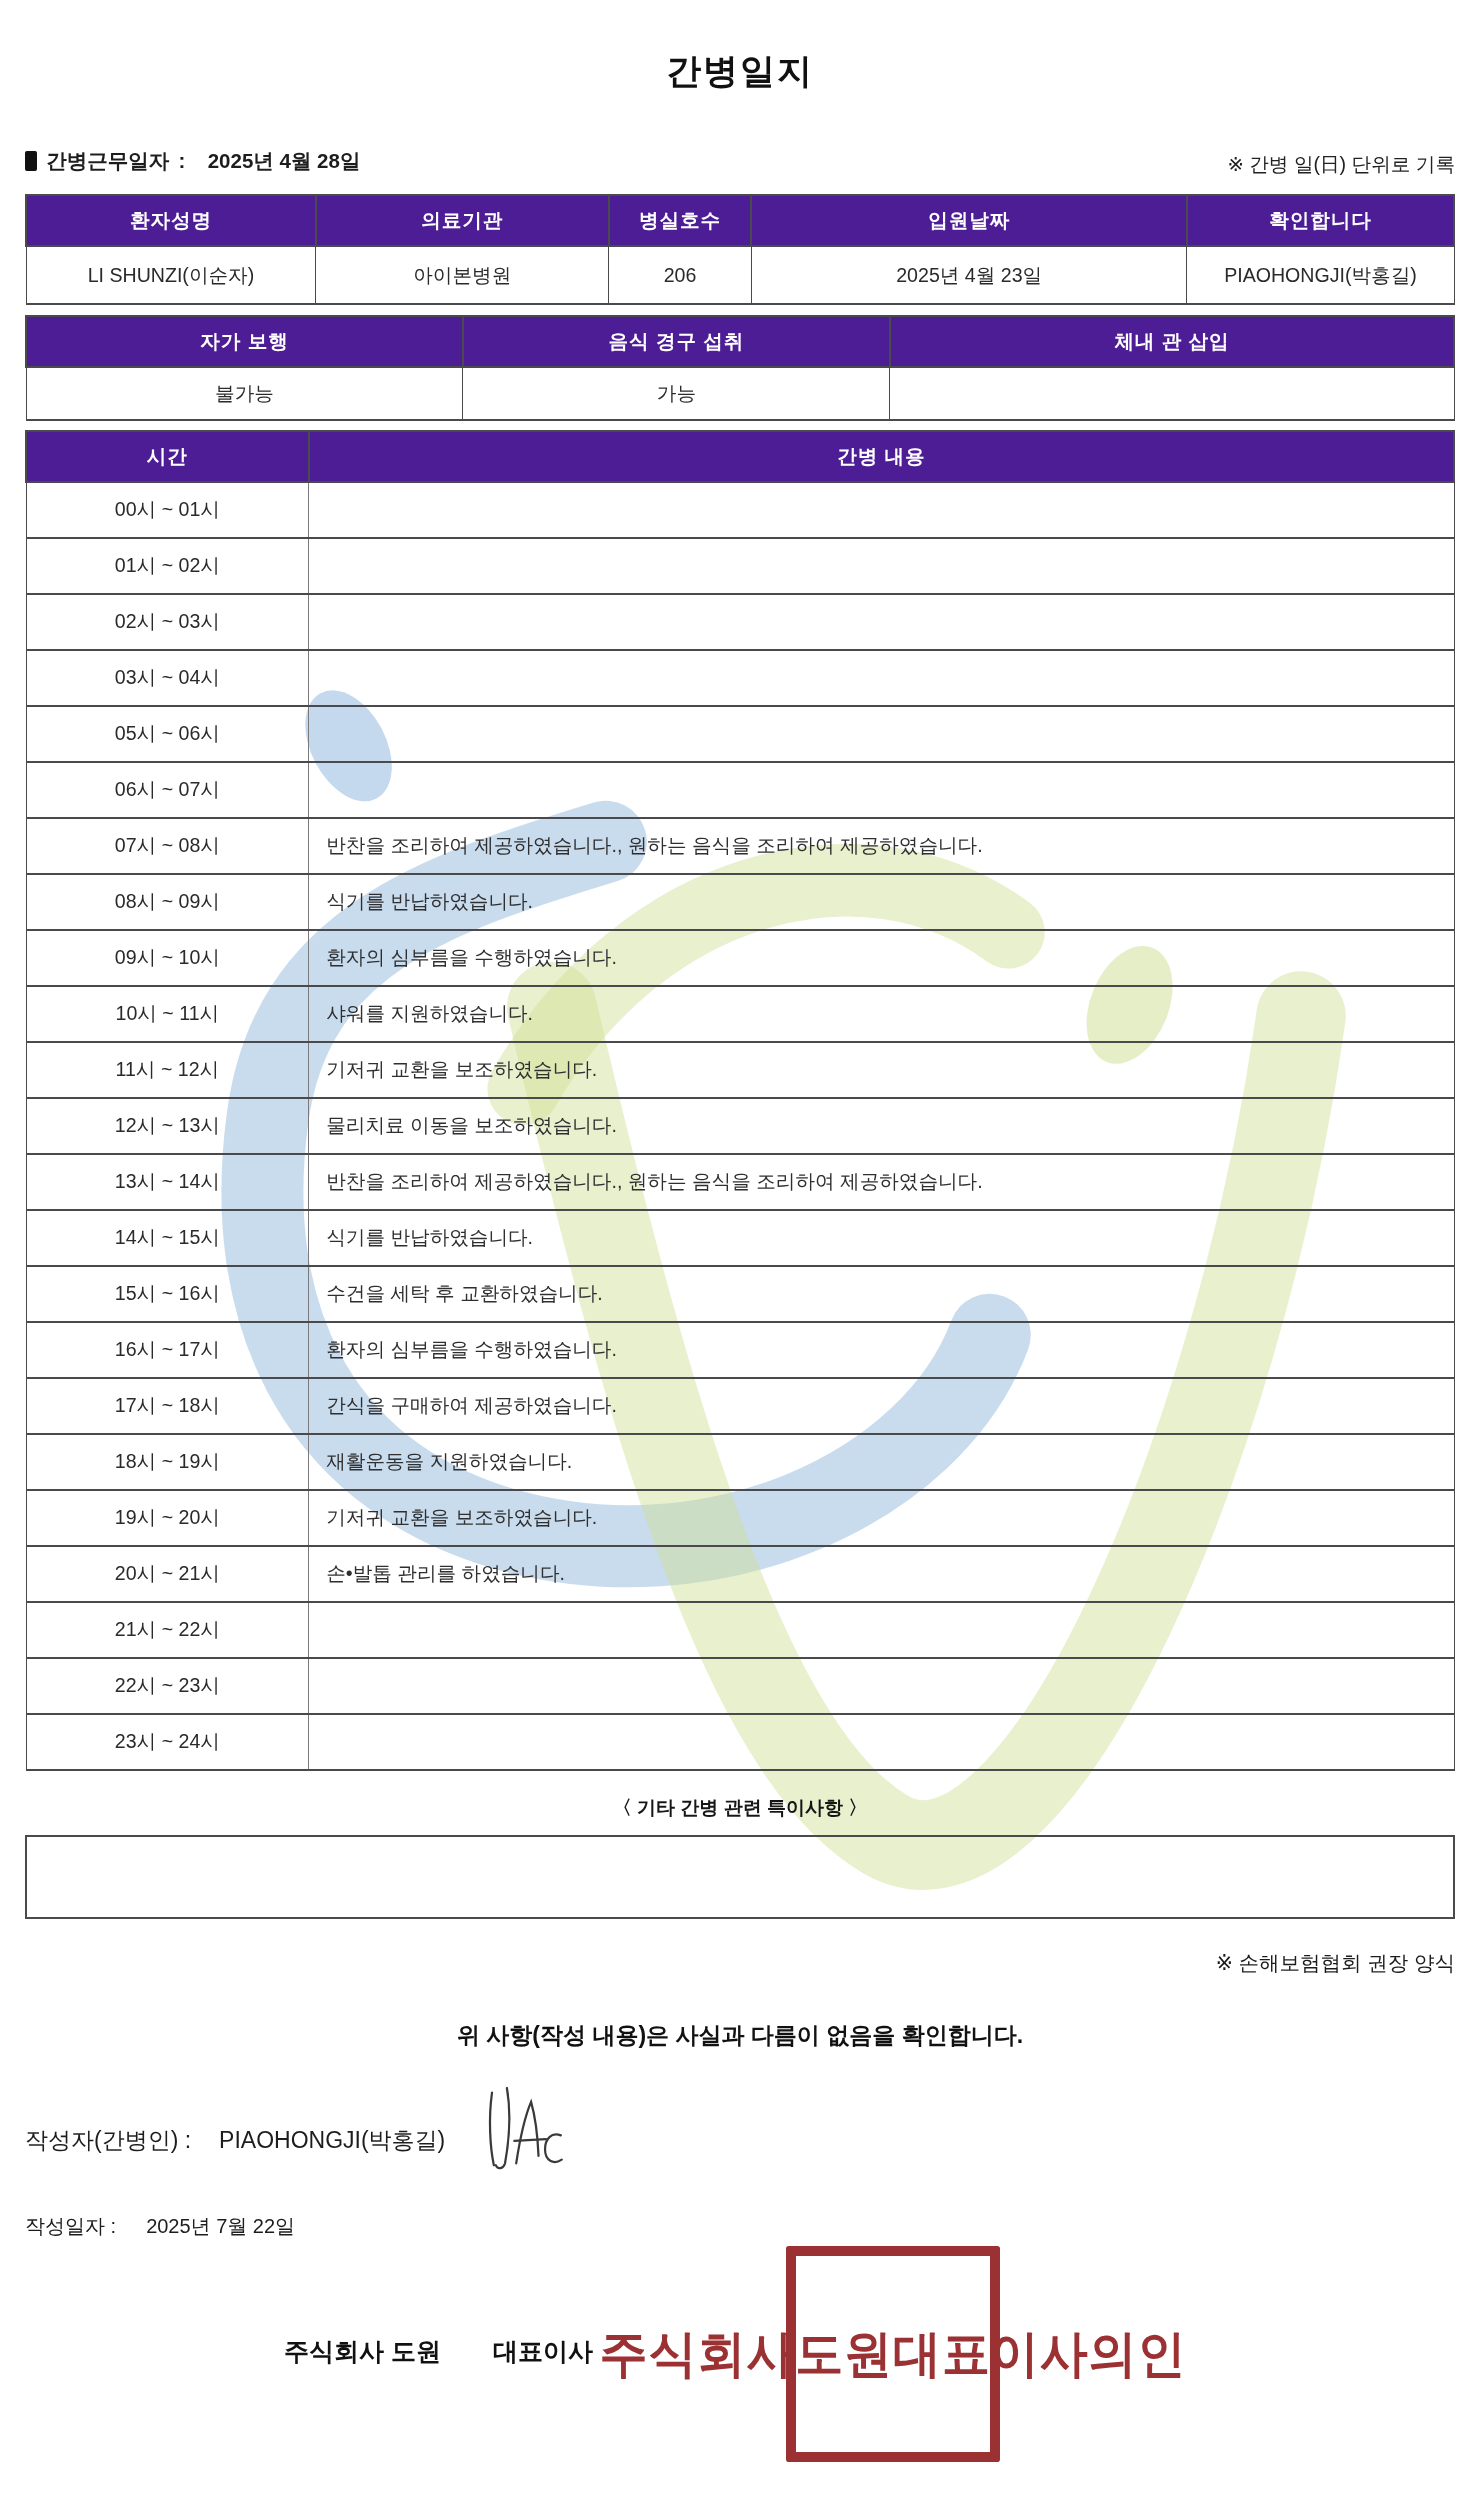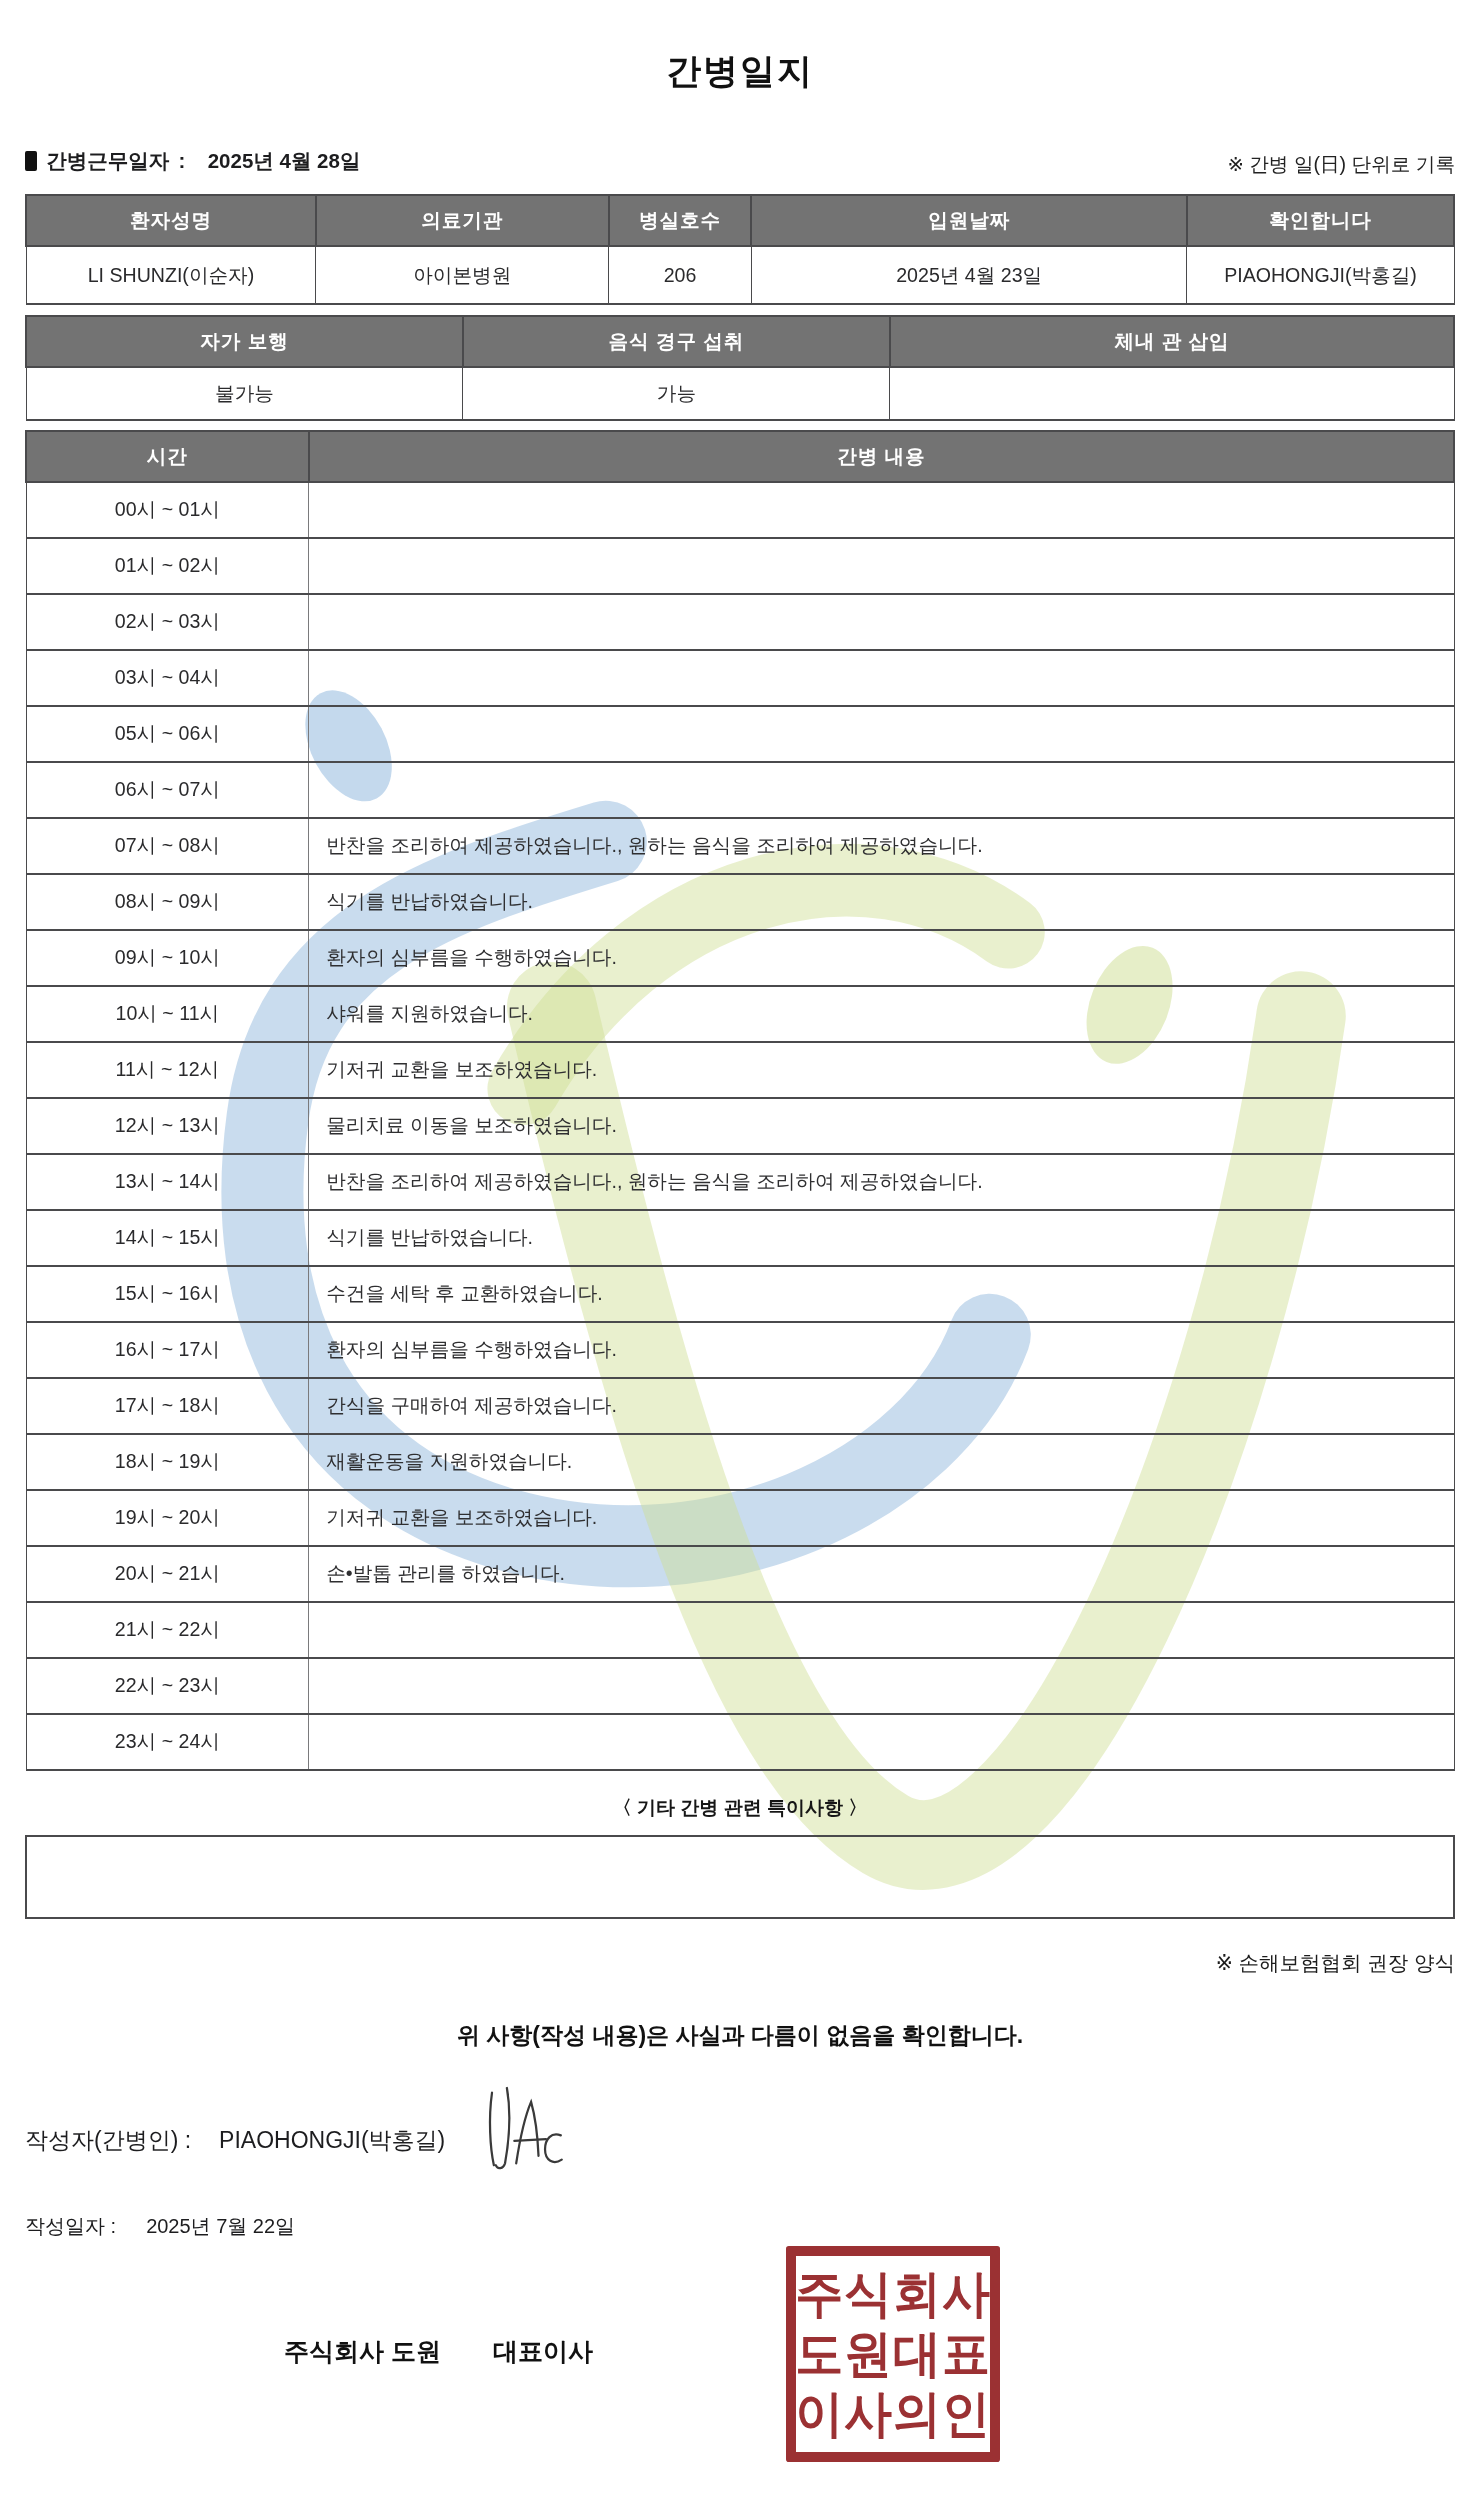--- a/index.html
+++ b/index.html
@@ -34,21 +34,21 @@
   .bullet-square {
     display:inline-block; width:12px; height:20.5px; background:#111;
     border-radius:1.9px;
   }
   .meta-left .value { margin-left:13px; font-weight:600;text-align:right; }
   .meta-note { font-size:19.6px; font-weight:500; color:#222; }
 
   table { border-collapse:collapse; width:100%; table-layout:fixed; }
   .tbl { margin-top:9.3px; }
   .tbl th {
-    background:#737373; color:#ffffff;
+    background:#4c1d95; color:#ffffff;
     font-size:19.6px; font-weight:700; letter-spacing:0.9px;
     height:51px; border:2.8px solid #4a4a4c;
     text-align:center; vertical-align:middle;
   }
   .tbl td {
     background:transparent;
     font-size:19.6px; height:58px;
     border:1.9px solid #4a4a4c;
     border-top-width:2.8px; border-bottom-width:2.8px;
     text-align:center; vertical-align:middle;
@@ -103,21 +103,21 @@
   .company-line {
     position:absolute; left:284px; top:2335px;
     font-size:25px; font-weight:700; color:#111;
     display:flex; gap:52px;
   }
   .stamp {
     position:absolute; left:786px; top:2246px;
     width:214px; height:216px;
     border:10.3px solid #9b3133;
     border-radius:2.8px;
-    display:flex; flex-direction:column; justify-content:center; align-items:center;
+    display:flex; flex-direction:row; justify-content:center; align-items:center;
     padding:3.7px 1.9px;
     color:#9b3133;
     filter:blur(0.4px);
   }
   .stamp .stamp-line {
     font-size:48px; font-weight:900; line-height:60px;
     letter-spacing:0.9px; transform:scaleY(1.05);
     white-space:nowrap;
   }
 </style>

